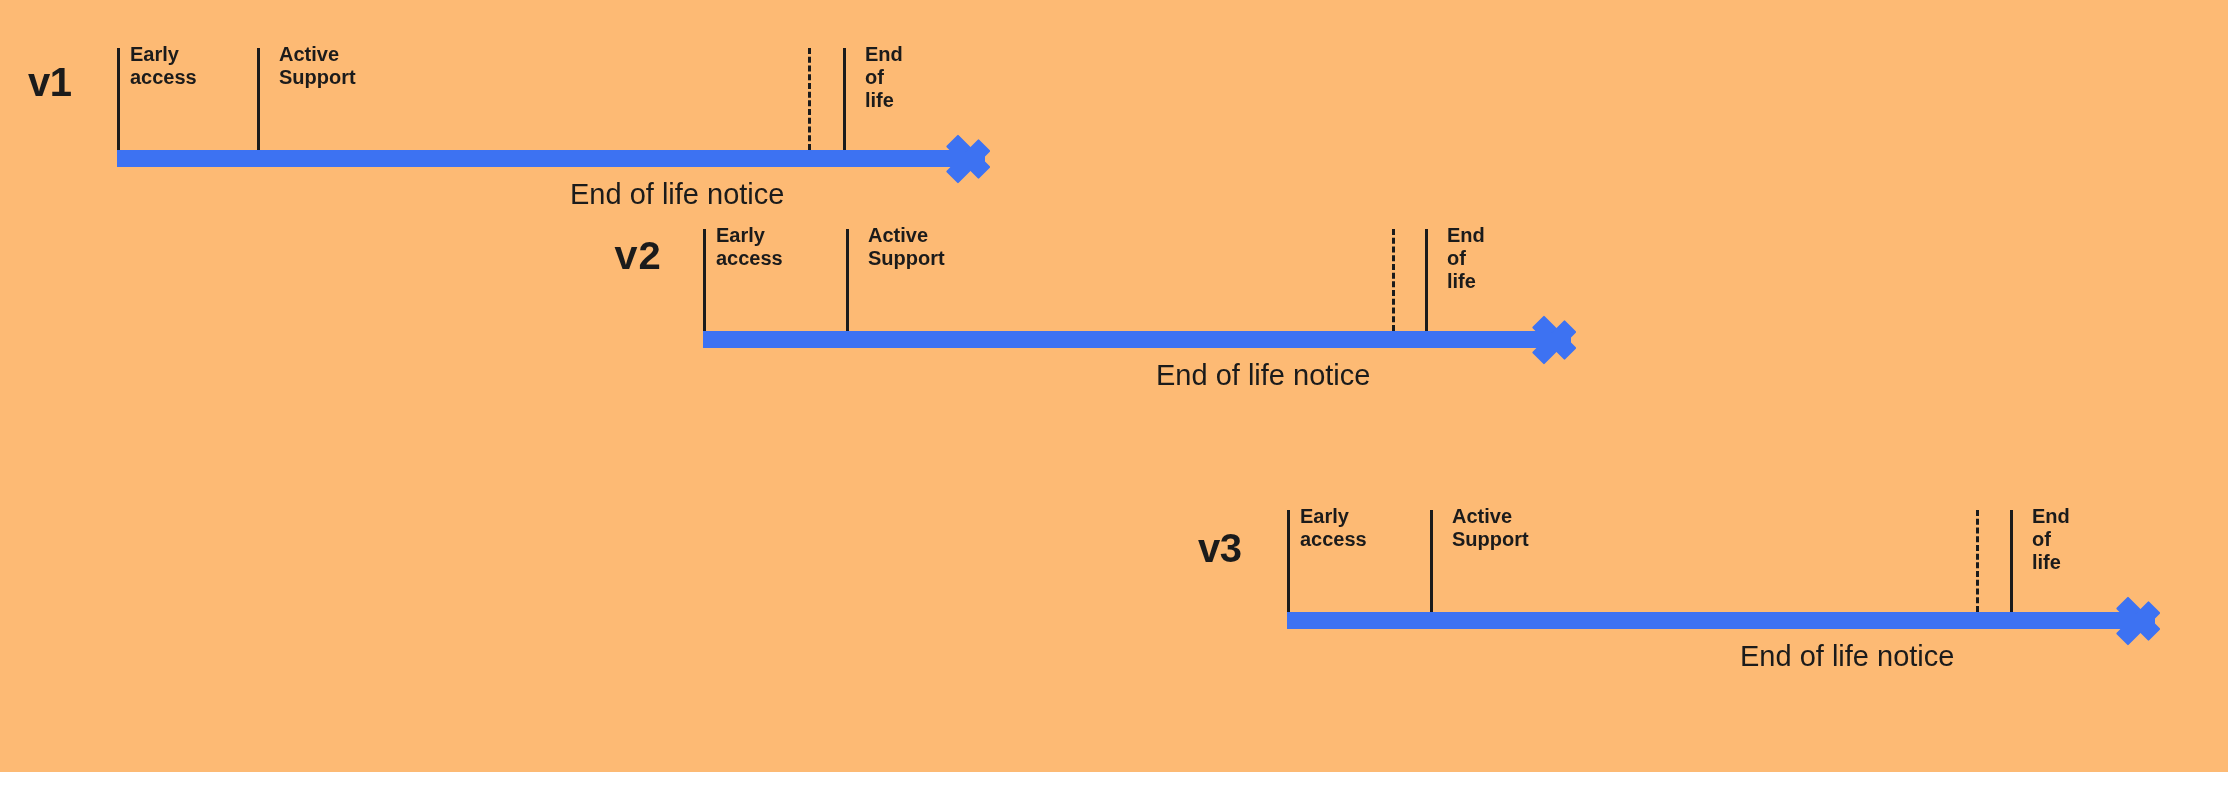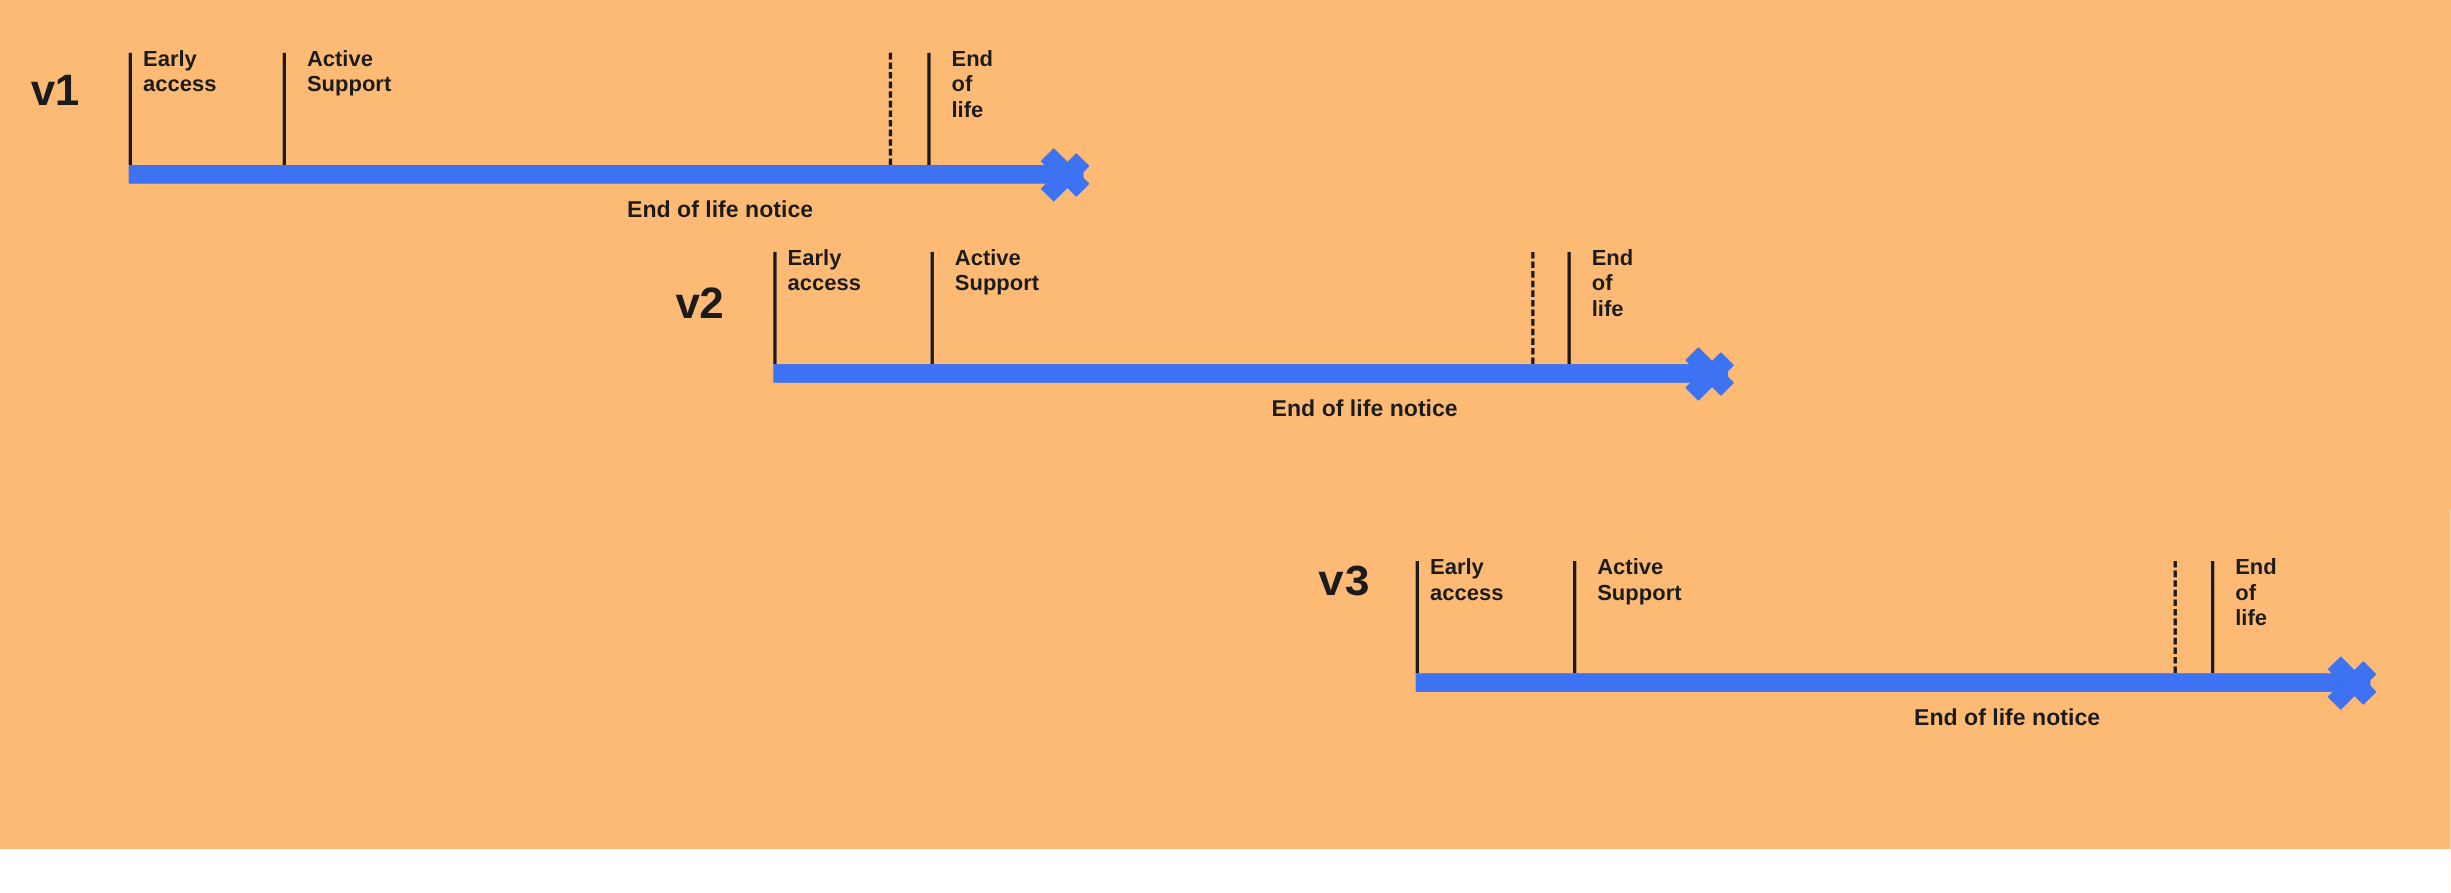--- a/index.html
+++ b/index.html
@@ -58,22 +58,22 @@
     font-size: 20px;
     font-weight: bold;
     color: #1b1b1b;
     line-height: 1.16;
     white-space: pre-line;
   }
 
   
   .under-label {
     position: absolute;
-    font-size: 21px;
-    font-weight: bold;
+    font-size: 29px;
+    font-weight: normal;
     color: #1b1b1b;
     line-height: 1;
     white-space: nowrap;
   }
 
   
   .bar-shaft {
     position: absolute;
     height: 17px;
     background: #3d72f2;
@@ -130,21 +130,21 @@
     <div class="bar-arrow" style="left:953px; top:128px;">
       <span class="up"></span>
         <span class="down"></span>
     </div>
 
     <div class="under-label" style="left:570px; top:180px;">End of life notice</div>
   </div>
 
   <div class="timeline-row">
 
-    <div class="version-label" style="left:614px; top:256px;">v2</div>
+    <div class="version-label" style="left:614px; top:239px;font-family:Liberation Mono, monospace;">v2</div>
 
     <div class="phase-divider" style="left:703px; top:229px; height:102px;"></div>
     <div class="phase-divider" style="left:846px; top:229px; height:102px;"></div>
     <div class="notice-divider" style="left:1392px; top:229px; height:102px;"></div>
     <div class="phase-divider" style="left:1425px; top:229px; height:102px;"></div>
 
     <div class="phase-label" style="left:716px; top:224px; width:120px;">Early
 access</div>
     <div class="phase-label" style="left:868px; top:224px;">Active Support</div>
     <div class="phase-label" style="left:1447px; top:224px;">End of life</div>
@@ -153,21 +153,21 @@
     <div class="bar-arrow" style="left:1539px; top:309px;">
       <span class="up"></span>
         <span class="down"></span>
     </div>
 
     <div class="under-label" style="left:1156px; top:361px;">End of life notice</div>
   </div>
 
   <div class="timeline-row">
 
-    <div class="version-label" style="left:1198px; top:512px;font-family:Liberation Mono, monospace;">v3</div>
+    <div class="version-label" style="left:1198px; top:528px;">v3</div>
 
     <div class="phase-divider" style="left:1287px; top:510px; height:102px;"></div>
     <div class="phase-divider" style="left:1430px; top:510px; height:102px;"></div>
     <div class="notice-divider" style="left:1976px; top:510px; height:102px;"></div>
     <div class="phase-divider" style="left:2010px; top:510px; height:102px;"></div>
 
     <div class="phase-label" style="left:1300px; top:505px; width:120px;">Early
 access</div>
     <div class="phase-label" style="left:1452px; top:505px;">Active Support</div>
     <div class="phase-label" style="left:2032px; top:505px;">End of life</div>

